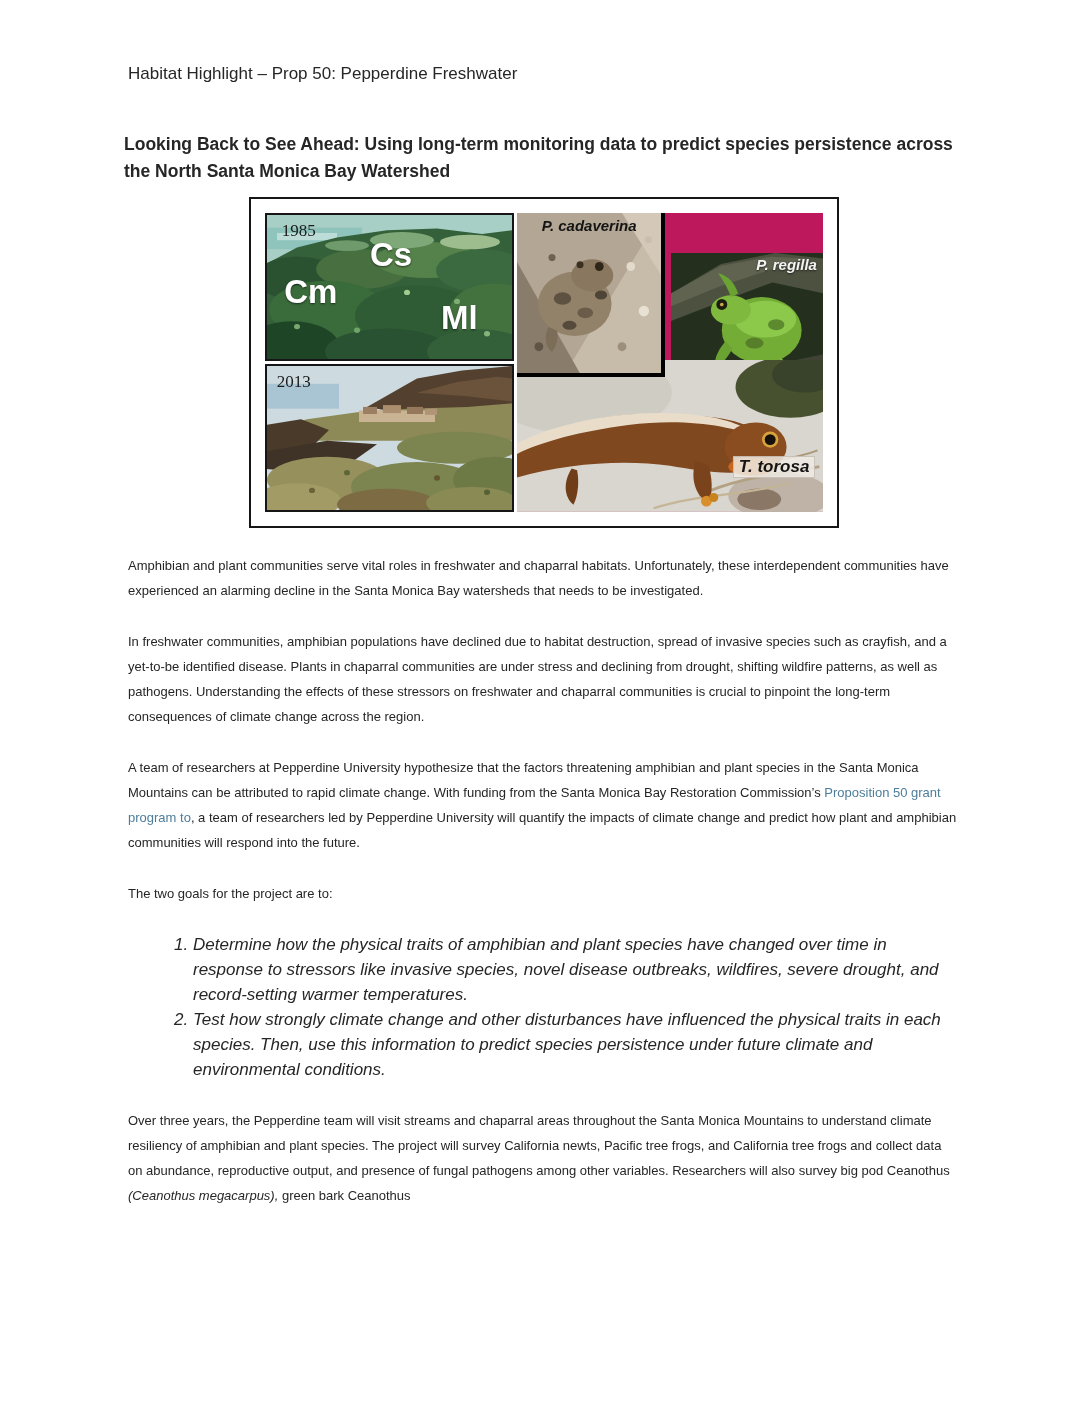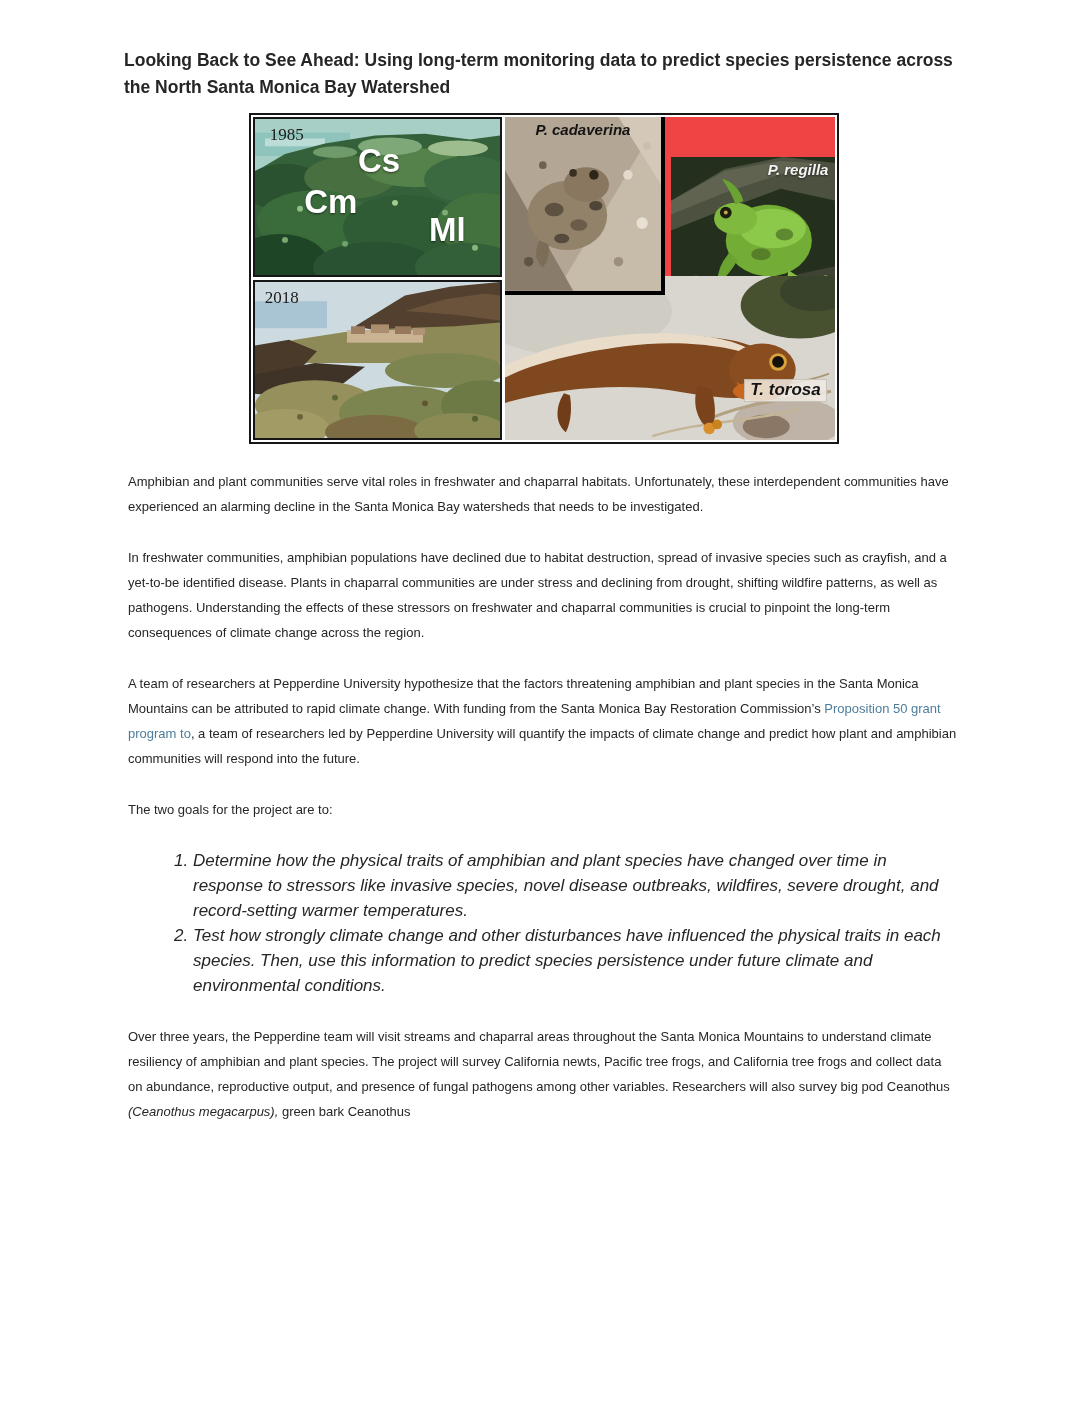--- a/index.html
+++ b/index.html
@@ -21,42 +21,42 @@
     max-width:840px;
     font-size:17.5px; font-weight:bold;
     text-align:left; line-height:27px;
   }
   
   .collage {
     width:590px; height:331px;
     margin:12px auto 0;
     border:2px solid #161616;
     background:#ffffff;
-    display:flex; gap:3px; padding:2px;
+    display:flex; gap:3px; padding:14px;
   }
   .col-left { width:249px; display:flex; flex-direction:column; gap:3px; }
   .framed { position:relative; border:2px solid #161616; overflow:hidden; flex:1; }
-  .col-right { flex:1; position:relative; background:#ef4444; overflow:hidden; }
+  .col-right { flex:1; position:relative; background:#be185d; overflow:hidden; }
   .photo { position:absolute; overflow:hidden; }
   .ph-cad { top:0; left:0; width:48.5%; height:55%; z-index:2; border-right:4px solid #000; border-bottom:4px solid #000; }
   .ph-reg { top:0; left:50.2%; right:0; height:49.8%;margin-top:40px; }
   .ph-tor { top:49.2%; left:0; right:0; bottom:0; z-index:1; }
   .photo svg, .framed svg { position:absolute; inset:0; width:100%; height:100%; }
   .year-chip {
     position:absolute; top:4%; left:6%;
     font-family:"Liberation Serif", serif;
     font-size:17px; color:#1b1b1b;
   }
   .veg-label {
     position:absolute;
     color:#ffffff; font-weight:bold; font-size:33px;
     text-shadow:0 1px 2px rgba(0,0,0,.55);
     line-height:1;
   }
-  .veg-cm { left:7%; top:42%;margin-left:32px; }
+  .veg-cm { left:7%; top:42%; }
   .veg-cs { left:42%; top:16%; }
   .veg-ml { left:71%; top:60%; }
   .species-label {
     position:absolute;
     font-style:italic; font-weight:bold; font-size:15px;
     line-height:1.1; white-space:nowrap;
   }
   .lab-cad { top:3%; left:50%; transform:translateX(-50%); color:#141414; }
   .lab-reg { top:3%; right:4%; color:#f4f4f4; text-shadow:0 1px 2px rgba(0,0,0,.6); }
   .lab-tor { top:63%; right:2.5%; color:#141414; font-size:17px;
@@ -67,20 +67,21 @@
   .body-text ol { margin:0 0 26px; padding-left:65px; }
   .body-text li { font-size:17px; line-height:25px;font-style:italic; }
   a.doc-link { color:var(--link-color,#4d7d9a); cursor:pointer; }
   .italic { font-style:italic;margin-top:34px; }
 </style>
 </head>
 <body>
 
 <div class="page">
 
+  <div class="doc-header">Habitat Highlight – Prop 50: Pepperdine Freshwater</div>
 
   <div class="doc-title">Looking Back to See Ahead: Using long-term monitoring data to predict species persistence across the North Santa Monica Bay Watershed</div>
 
   <div class="collage">
     <div class="col-left">
 
       <div class="framed">
         <svg viewBox="0 0 245 160" preserveAspectRatio="none">
           <rect width="245" height="160" fill="#a8cfc6"></rect>
           <rect x="0" y="14" width="95" height="24" fill="#8fc4bd"></rect>
@@ -131,21 +132,21 @@
           <ellipse cx="150" cy="136" rx="66" ry="28" fill="#7c8450"></ellipse>
           <ellipse cx="228" cy="128" rx="42" ry="26" fill="#6e7a46"></ellipse>
           <ellipse cx="30" cy="152" rx="44" ry="20" fill="#a39b66"></ellipse>
           <ellipse cx="120" cy="156" rx="50" ry="18" fill="#7d6b43"></ellipse>
           <ellipse cx="205" cy="154" rx="46" ry="18" fill="#8a8a55"></ellipse>
           <circle cx="80" cy="120" r="3" fill="#5d6638"></circle>
             <circle cx="170" cy="126" r="3" fill="#62552f"></circle>
           <circle cx="220" cy="142" r="3" fill="#556034"></circle>
             <circle cx="45" cy="140" r="3" fill="#6d6136"></circle>
         </svg>
-        <span class="year-chip" style="left:4%;">2018</span>
+        <span class="year-chip" style="left:4%;">2013</span>
       </div>
 
     </div>
 
     <div class="col-right">
 
       <div class="photo ph-cad">
         <svg viewBox="0 0 165 180" preserveAspectRatio="none">
           <rect width="165" height="180" fill="#b3a694"></rect>
           <path d="M165,0 L165,180 L55,180 Z" fill="#c7bbaa"></path>

